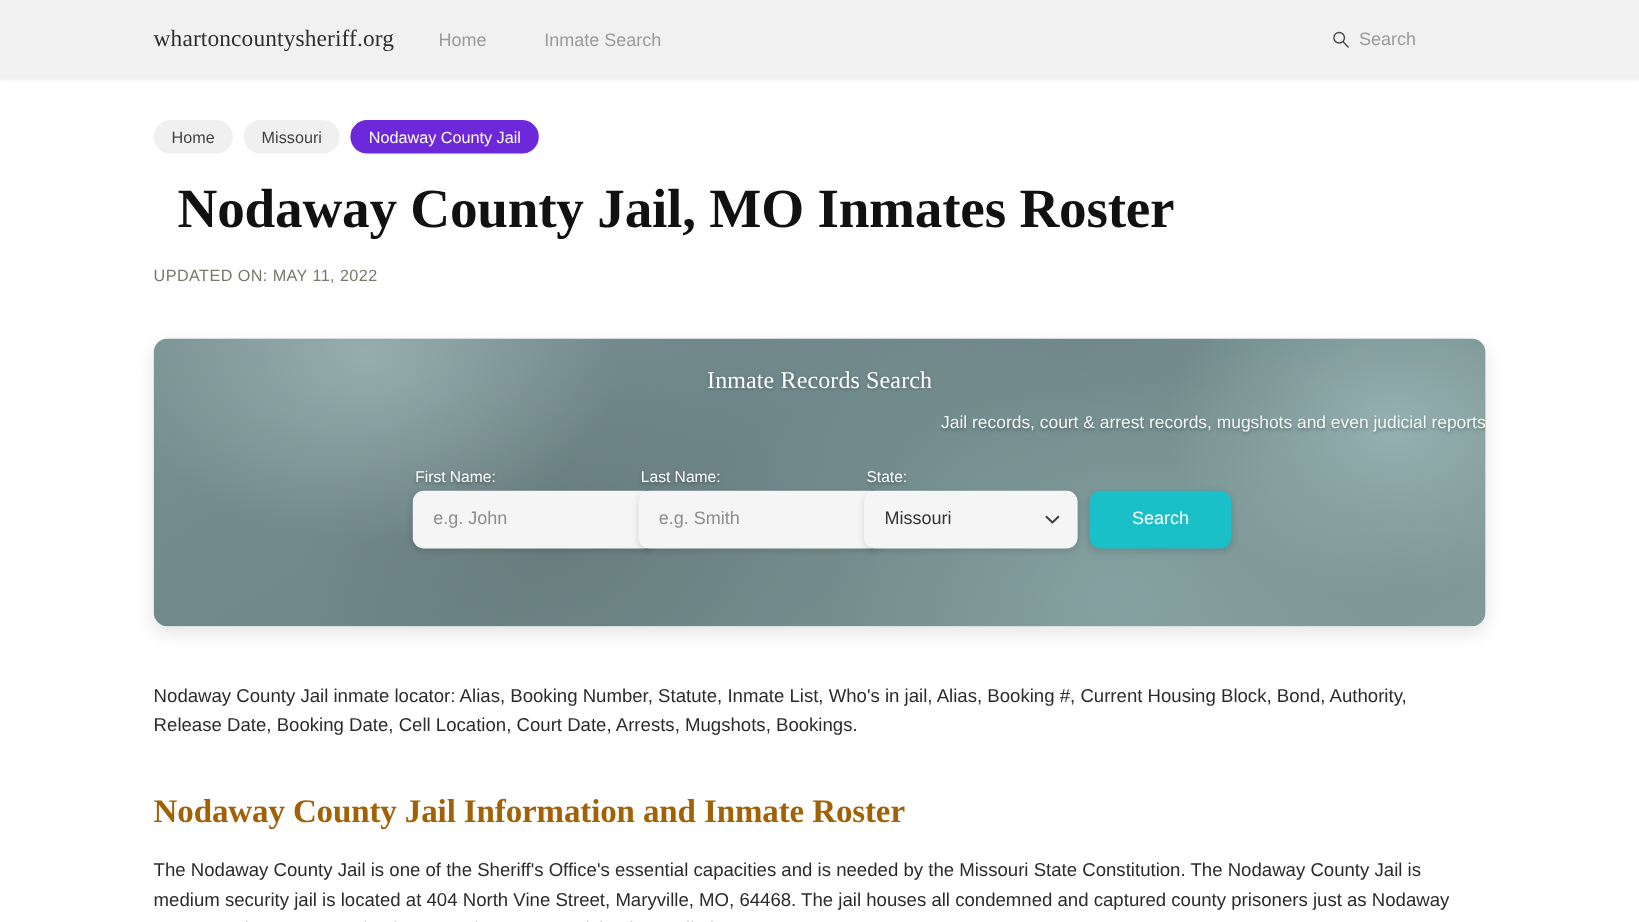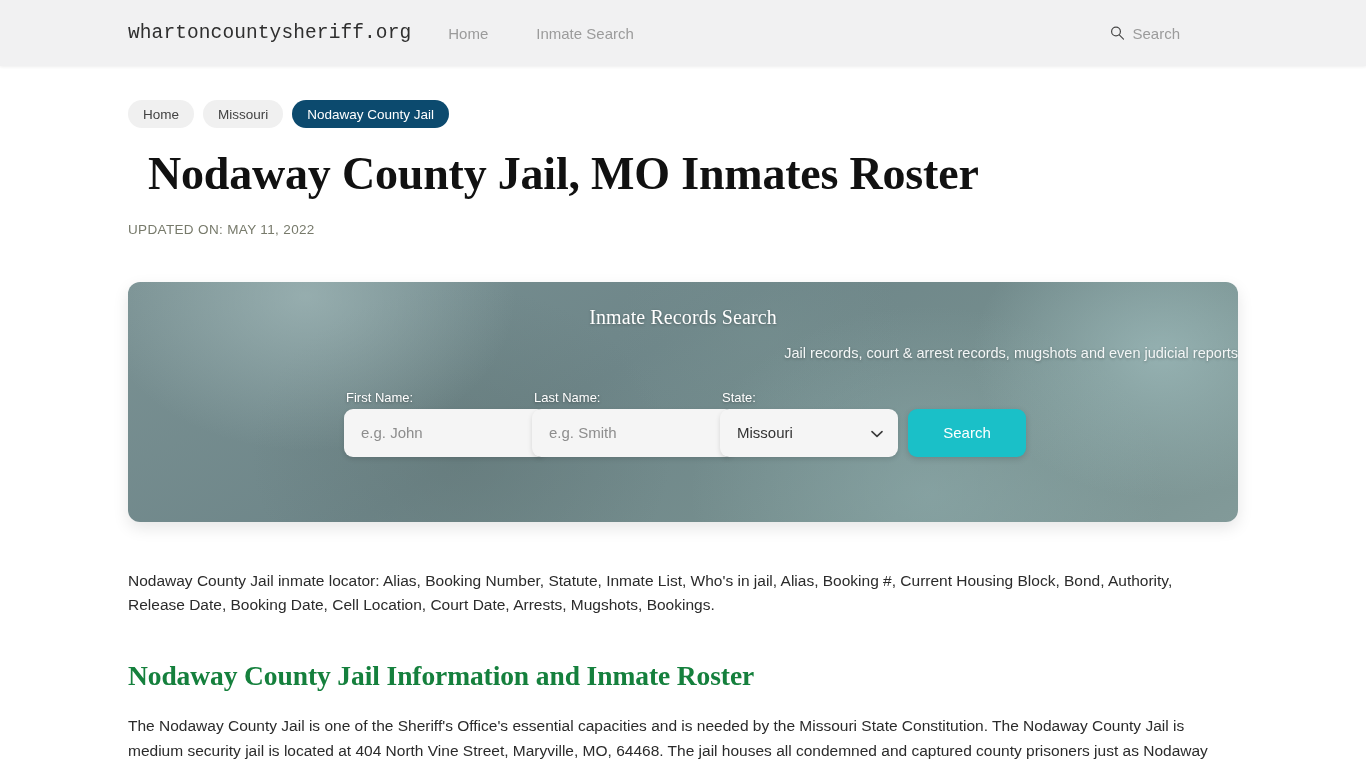--- a/index.html
+++ b/index.html
@@ -26,21 +26,21 @@
     margin: 0 auto;
     display: flex;
     align-items: center;
     position: relative;
     height: 100%;
   }
   .brand {
     font-size: 19.5px;
     color: #2f2f2f;
     letter-spacing: 0.1px;
-    font-family: Liberation Mono, monospace;
+    font-family: Liberation Serif, serif;
     white-space: nowrap;
   }
   .nav {
     display: flex;
     align-items: center;
     margin-left: 37px;
   }
   .nav-link {
     font-size: 15px;
     color: #9b9b9b;
@@ -82,21 +82,21 @@
     align-items: center;
     height: 28px;
     padding: 0 15px;
     border-radius: 14px;
     background: #f0f0f0;
     color: #434343;
     font-size: 13.5px;
     white-space: nowrap;
   }
   .crumb.active {
-    background: #0c4a6e;
+    background: #6d28d9;
     color: #ffffff;
   }
 
   
   .page-title {
     font-family: "Liberation Serif", serif;
     font-size: 46px;
     font-weight: 700;
     color: #111111;
     letter-spacing: -0.2px;
@@ -232,21 +232,21 @@
     font-size: 15.5px;
     line-height: 1.58;
     color: #2b2b2b;
     max-width: 1085px;
   }
   .section-heading {
     margin-top: 43px;
     font-family: "Liberation Serif", serif;
     font-size: 27.5px;
     font-weight: 700;
-    color: #15803d;
+    color: #a16207;
     letter-spacing: -0.1px;
   }
   .section-body {
     margin-top: 22px;
     font-size: 15.5px;
     line-height: 1.58;
     color: #2b2b2b;
     max-width: 1110px;
   }
 </style>

